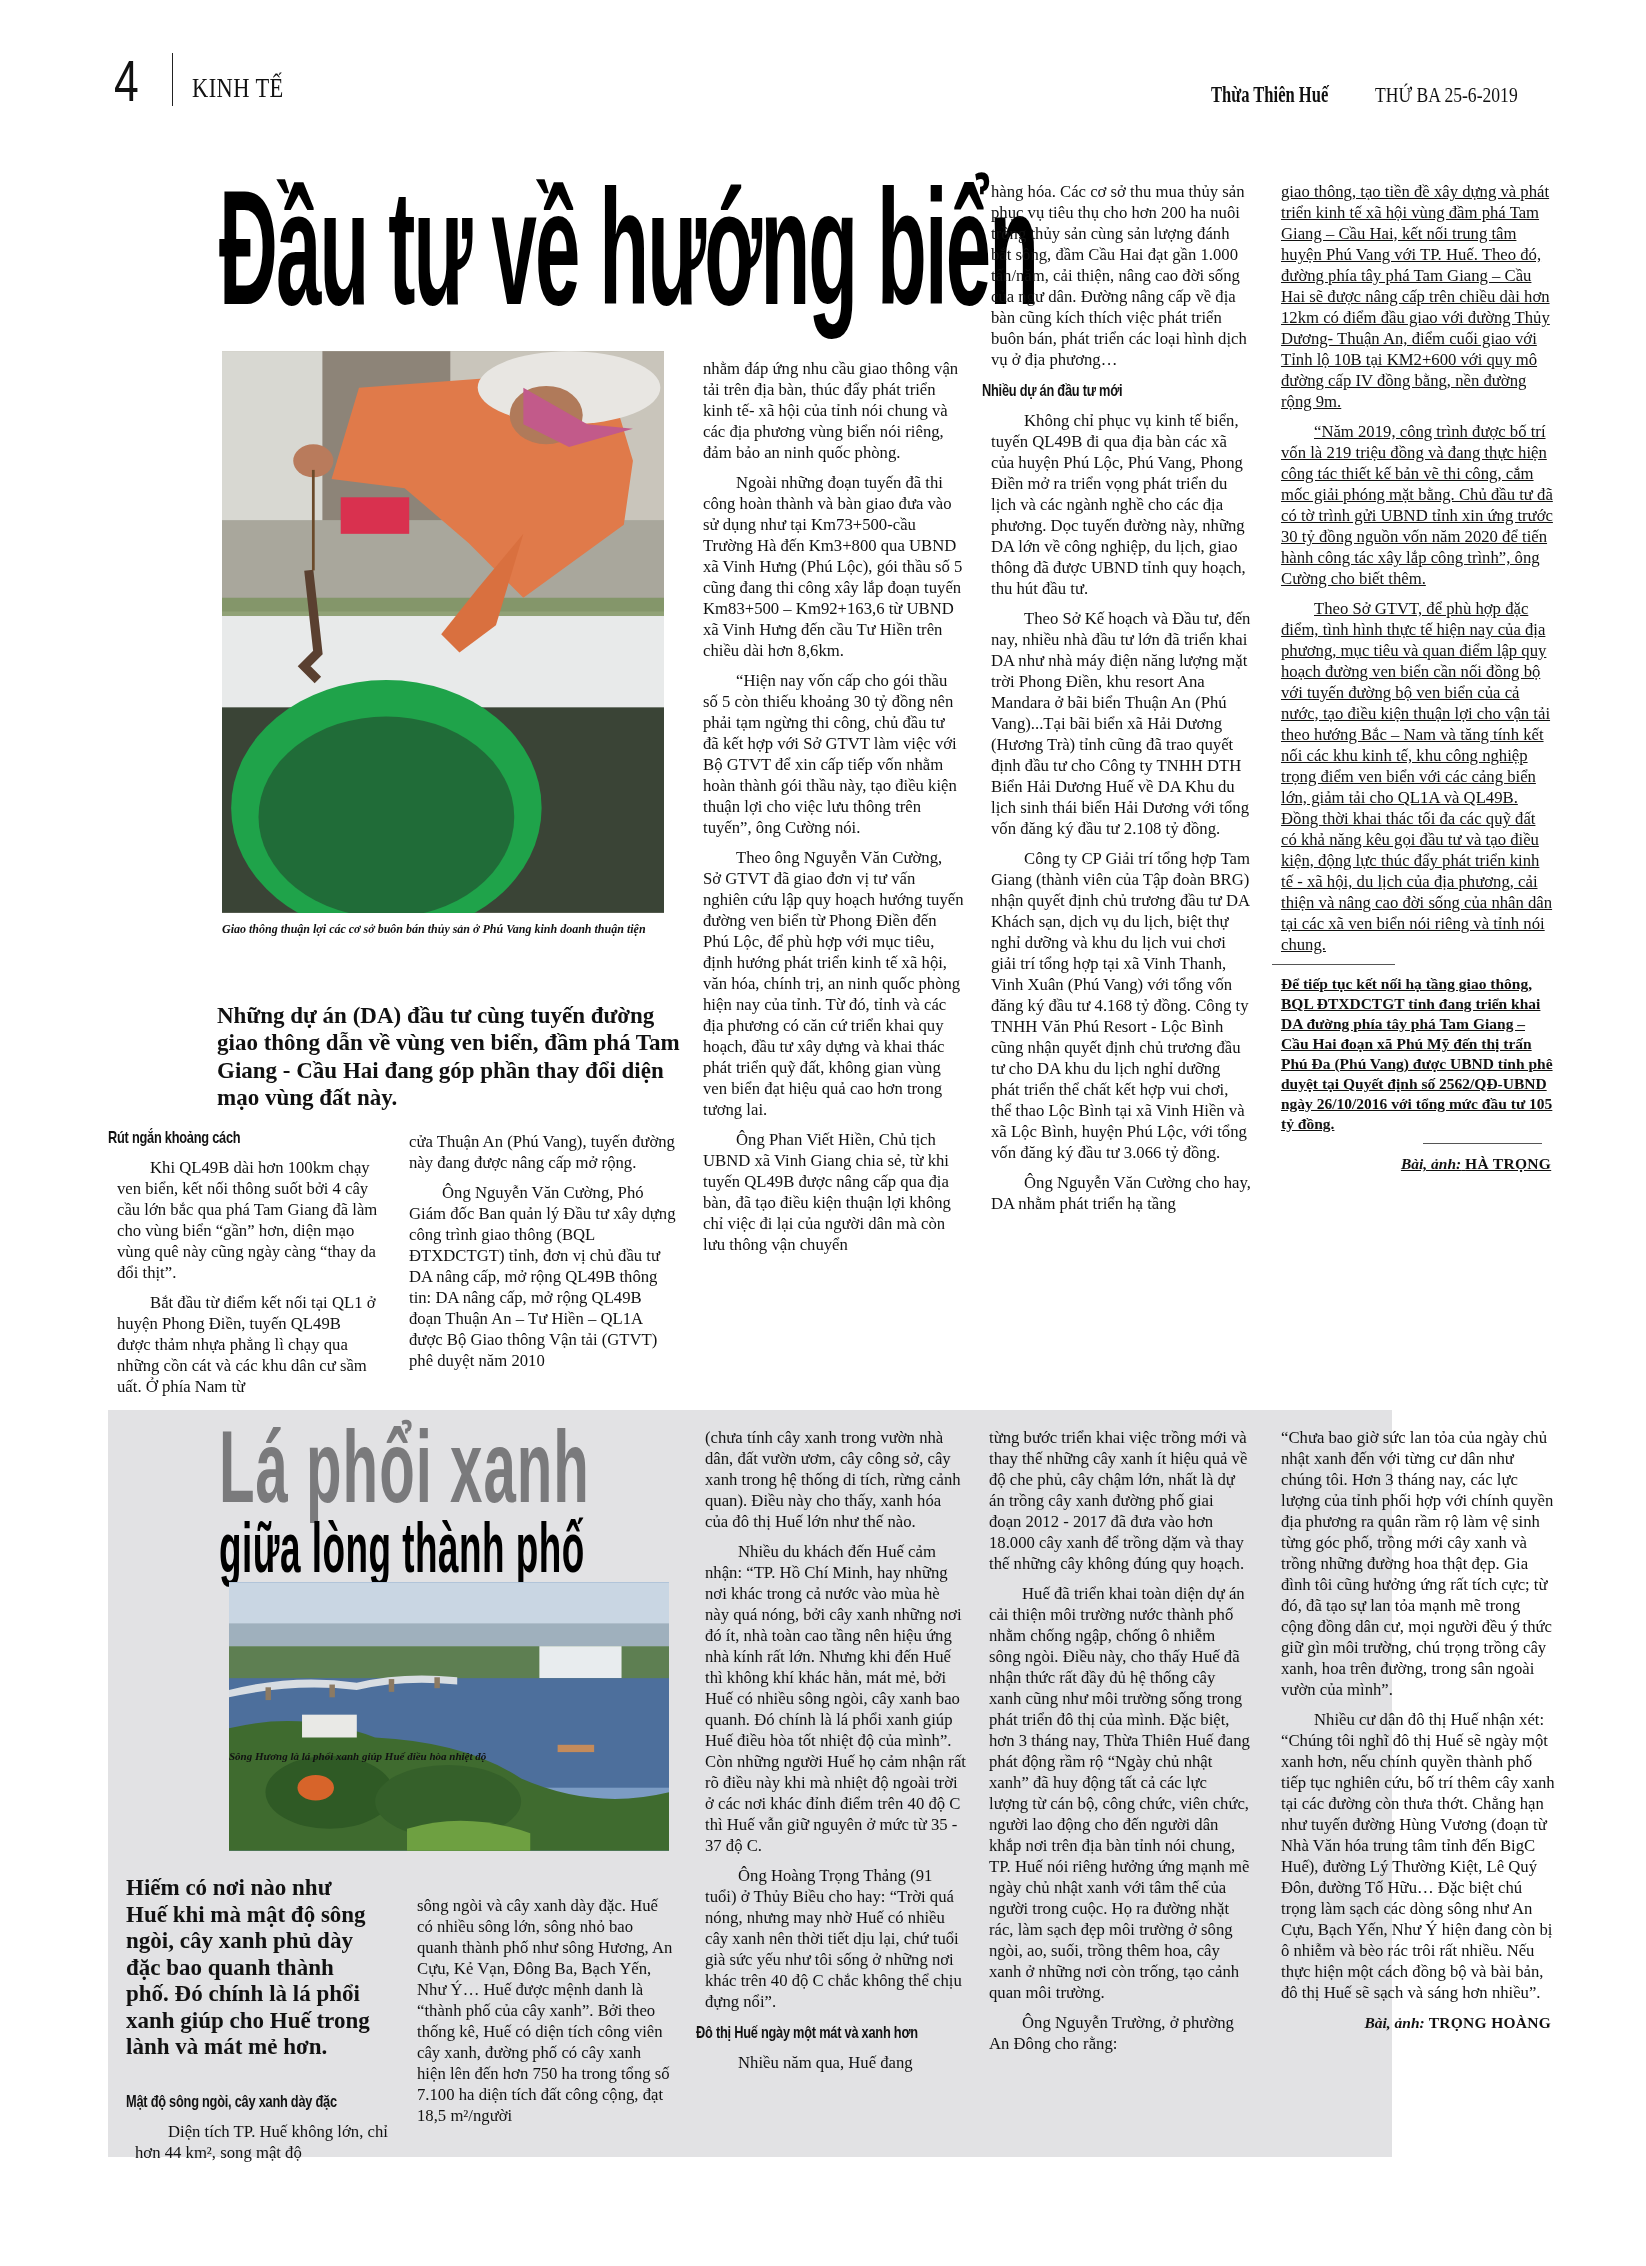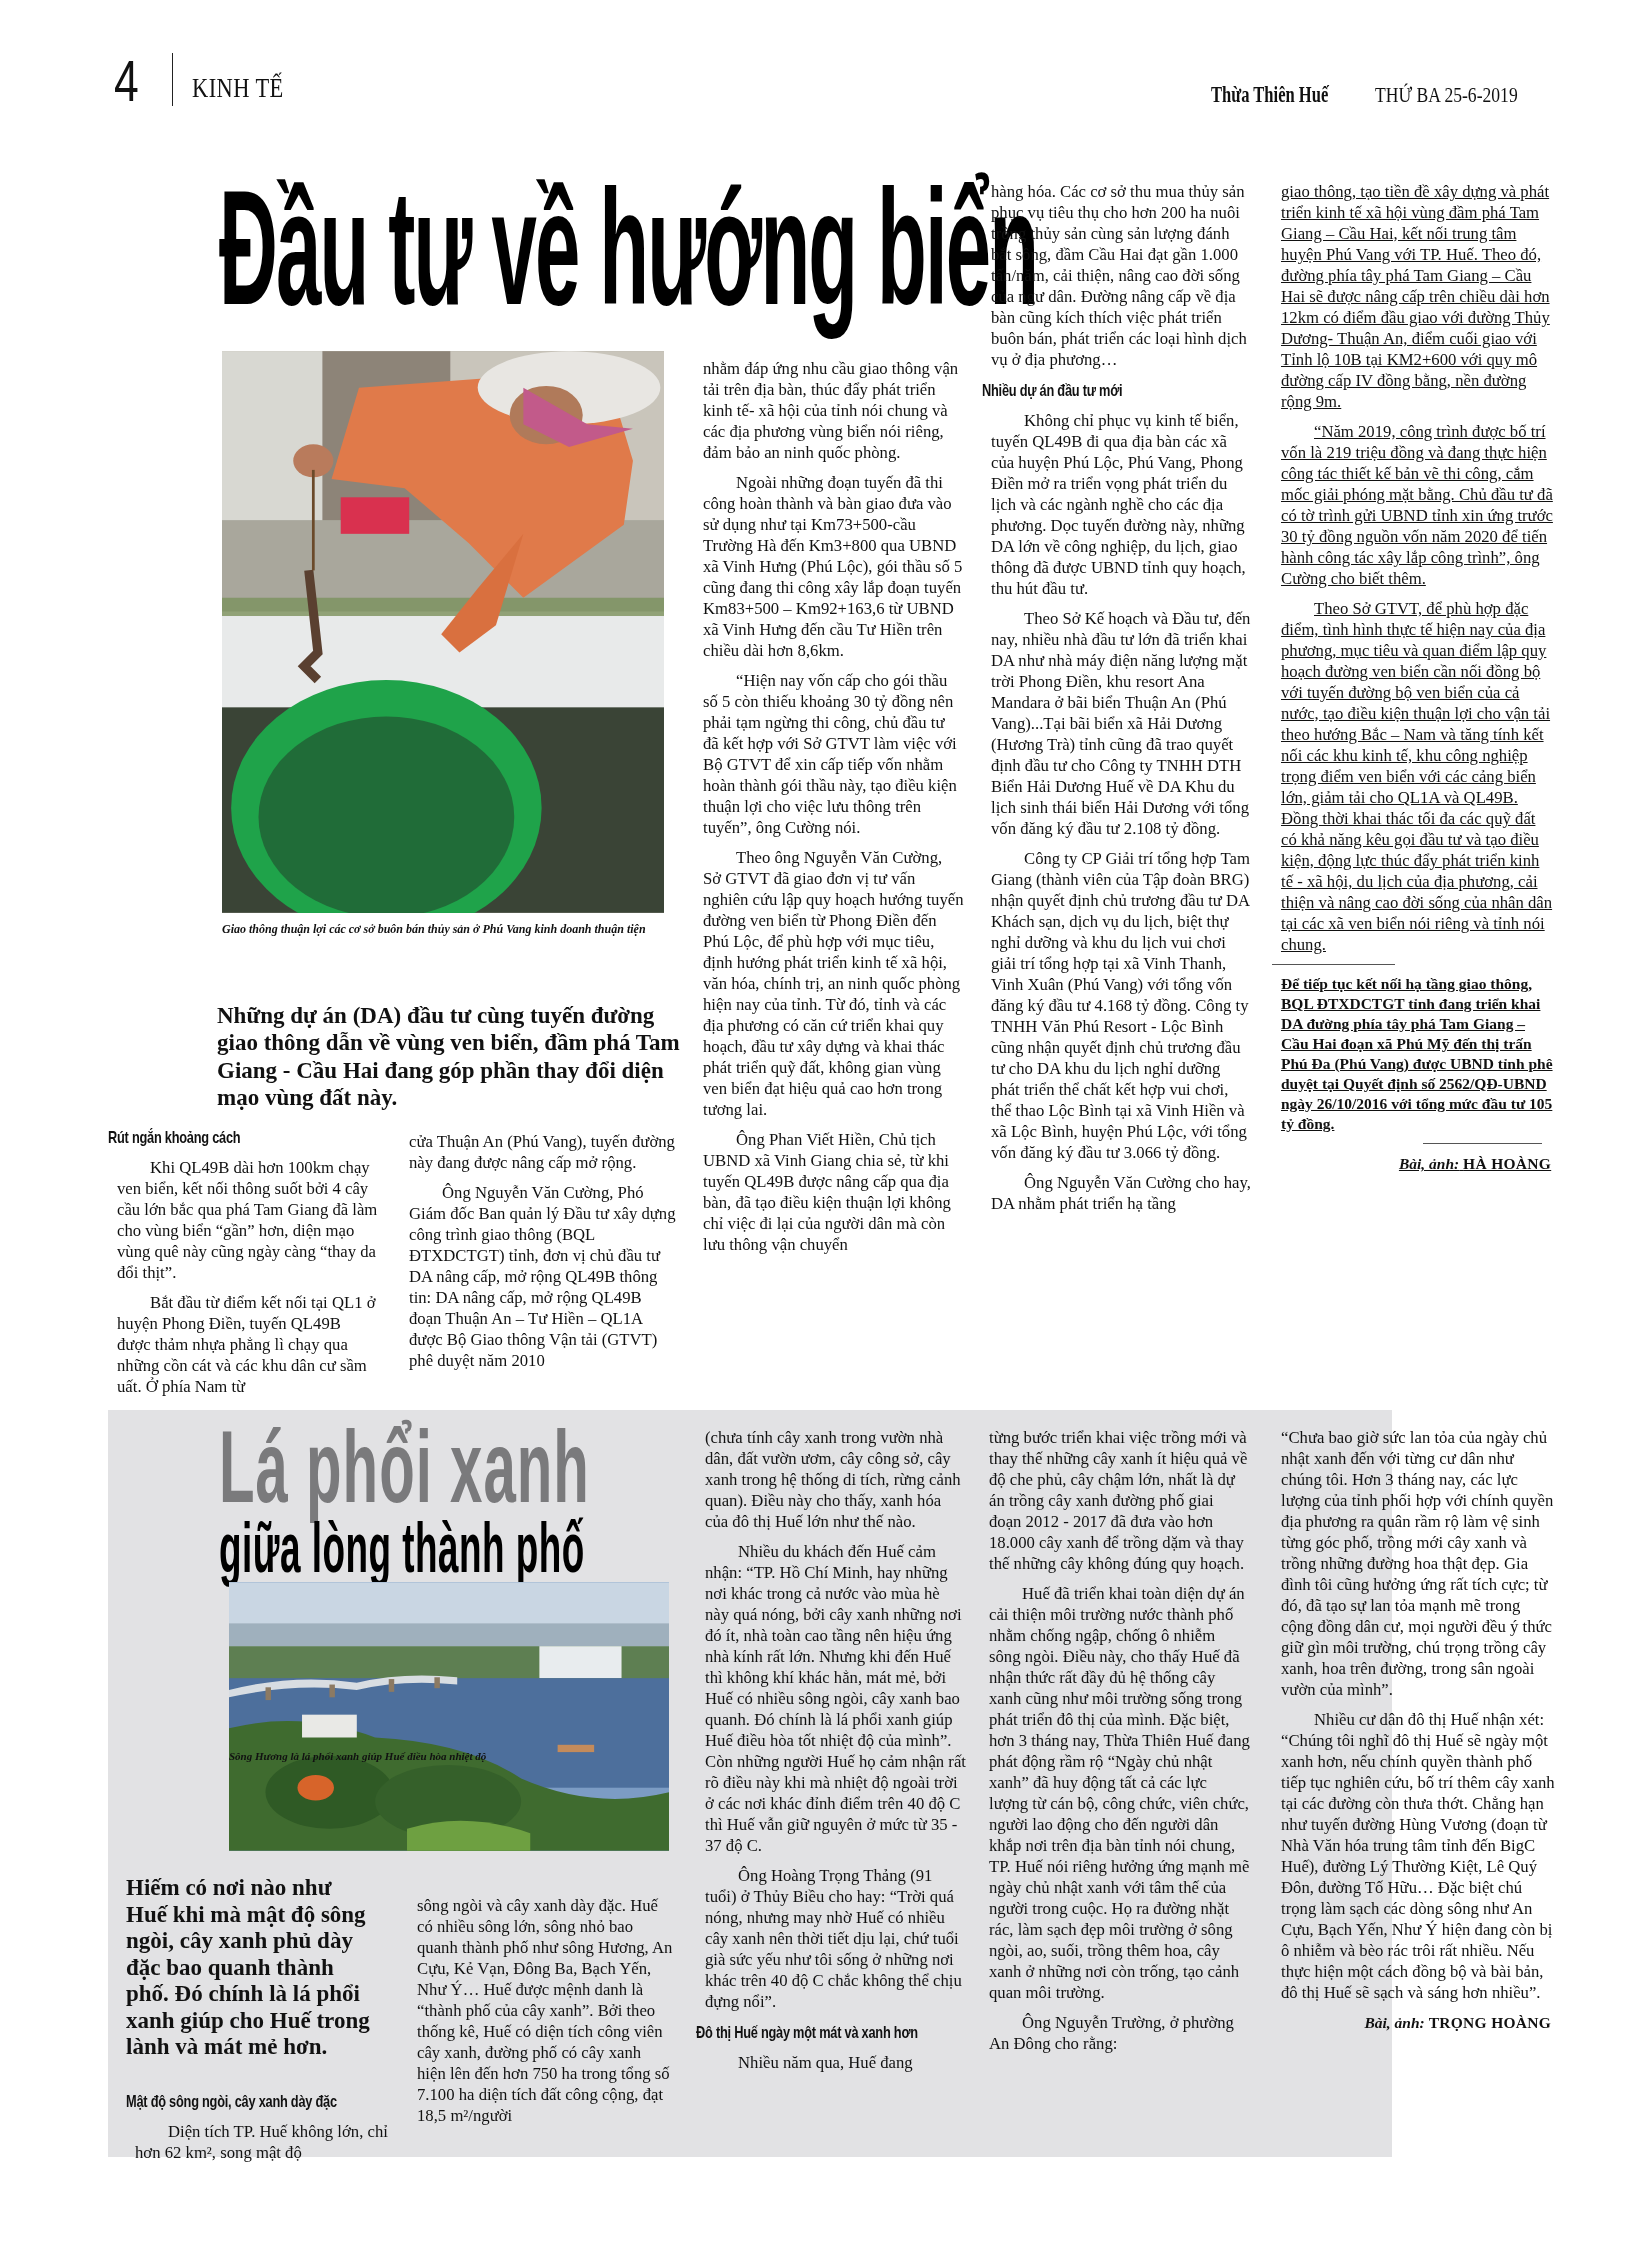--- a/index.html
+++ b/index.html
@@ -107,21 +107,21 @@
 
 <div class="col" style="left:1272px; top:172px; width:292px;text-decoration:underline;">
   <p class="noind">giao thông, tạo tiền đề xây dựng và phát triển kinh tế xã hội vùng đầm phá Tam Giang – Cầu Hai, kết nối trung tâm huyện Phú Vang với TP. Huế. Theo đó, đường phía tây phá Tam Giang – Cầu Hai sẽ được nâng cấp trên chiều dài hơn 12km có điểm đầu giao với đường Thủy Dương- Thuận An, điểm cuối giao với Tỉnh lộ 10B tại KM2+600 với quy mô đường cấp IV đồng bằng, nền đường rộng 9m.</p>
   <p>“Năm 2019, công trình được bố trí vốn là 219 triệu đồng và đang thực hiện công tác thiết kế bản vẽ thi công, cắm mốc giải phóng mặt bằng. Chủ đầu tư đã có tờ trình gửi UBND tỉnh xin ứng trước 30 tỷ đồng nguồn vốn năm 2020 để tiến hành công tác xây lắp công trình”, ông Cường cho biết thêm.</p>
   <p>Theo Sở GTVT, để phù hợp đặc điểm, tình hình thực tế hiện nay của địa phương, mục tiêu và quan điểm lập quy hoạch đường ven biển cần nối đồng bộ với tuyến đường bộ ven biển của cả nước, tạo điều kiện thuận lợi cho vận tải theo hướng Bắc – Nam và tăng tính kết nối các khu kinh tế, khu công nghiệp trọng điểm ven biển với các cảng biển lớn, giảm tải cho QL1A và QL49B. Đồng thời khai thác tối đa các quỹ đất có khả năng kêu gọi đầu tư và tạo điều kiện, động lực thúc đẩy phát triển kinh tế - xã hội, du lịch của địa phương, cải thiện và nâng cao đời sống của nhân dân tại các xã ven biển nói riêng và tỉnh nói chung.</p>
   <div class="rule-r" style="width:123px; margin:9.1px 0 7.3px 0;"></div>
   <p class="noind boldnote">Để tiếp tục kết nối hạ tầng giao thông, BQL ĐTXDCTGT tỉnh đang triển khai DA đường phía tây phá Tam Giang – Cầu Hai đoạn xã Phú Mỹ đến thị trấn Phú Đa (Phú Vang) được UBND tỉnh phê duyệt tại Quyết định số 2562/QĐ-UBND ngày 26/10/2016 với tổng mức đầu tư 105 tỷ đồng.</p>
   <div class="rule-r" style="width:119px; margin:3.7px 0 0 151px;"></div>
   <div class="byline" style="margin-top:9.1px; padding-right:12.8px;">
     <i>Bài, ảnh:</i>
-    <b>HÀ HOÀNG</b>
+    <b>HÀ TRỌNG</b>
   </div>
 </div>
 
 <div class="abs graybox"></div>
 <div class="abs headline2a">Lá phổi xanh</div>
 <div class="abs headline2b">giữa lòng thành phố</div>
 
 <div class="abs photo2">
   <svg width="440" height="269" viewBox="0 0 482 294">
     <rect x="0" y="0" width="482" height="90" fill="#c9d6e3"></rect>
@@ -142,21 +142,21 @@
     <rect x="360" y="178" width="40" height="8" fill="#c48b5b"></rect>
     <path d="M195 270 Q260 250 330 275 L330 294 L195 294Z" fill="#6ea041"></path>
   </svg>
 </div>
 <div class="abs caption2">Sông Hương là lá phổi xanh giúp Huế điều hòa nhiệt độ</div>
 
 <div class="abs lead2">Hiếm có nơi nào như Huế khi mà mật độ sông ngòi, cây xanh phủ dày đặc bao quanh thành phố. Đó chính là lá phổi xanh giúp cho Huế trong lành và mát mẻ hơn.</div>
 
 <div class="col" style="left:126px; top:2086px; width:279px;">
   <div class="subhead">Mật độ sông ngòi, cây xanh dày đặc</div>
-  <p>Diện tích TP. Huế không lớn, chỉ hơn 62 km², song mật độ</p>
+  <p>Diện tích TP. Huế không lớn, chỉ hơn 44 km², song mật độ</p>
 </div>
 
 <div class="col" style="left:408px; top:1886px; width:274px;">
   <p class="noind">sông ngòi và cây xanh dày đặc. Huế có nhiều sông lớn, sông nhỏ bao quanh thành phố như sông Hương, An Cựu, Kẻ Vạn, Đông Ba, Bạch Yến, Như Ý… Huế được mệnh danh là “thành phố của cây xanh”. Bởi theo thống kê, Huế có diện tích công viên cây xanh, đường phố có cây xanh hiện lên đến hơn 750 ha trong tổng số 7.100 ha diện tích đất công cộng, đạt 18,5 m²/người</p>
 </div>
 
 <div class="col" style="left:696px; top:1418px; width:279px;">
   <p class="noind">(chưa tính cây xanh trong vườn nhà dân, đất vườn ươm, cây công sở, cây xanh trong hệ thống di tích, rừng cảnh quan). Điều này cho thấy, xanh hóa của đô thị Huế lớn như thế nào.</p>
   <p>Nhiều du khách đến Huế cảm nhận: “TP. Hồ Chí Minh, hay những nơi khác trong cả nước vào mùa hè này quá nóng, bởi cây xanh những nơi đó ít, nhà toàn cao tầng nên hiệu ứng nhà kính rất lớn. Nhưng khi đến Huế thì không khí khác hẳn, mát mẻ, bởi Huế có nhiều sông ngòi, cây xanh bao quanh. Đó chính là lá phổi xanh giúp Huế điều hòa tốt nhiệt độ của mình”. Còn những người Huế họ cảm nhận rất rõ điều này khi mà nhiệt độ ngoài trời ở các nơi khác đỉnh điểm trên 40 độ C thì Huế vẫn giữ nguyên ở mức từ 35 - 37 độ C.</p>
   <p>Ông Hoàng Trọng Thảng (91 tuổi) ở Thủy Biều cho hay: “Trời quá nóng, nhưng may nhờ Huế có nhiều cây xanh nên thời tiết dịu lại, chứ tuổi già sức yếu như tôi sống ở những nơi khác trên 40 độ C chắc không thể chịu đựng nổi”.</p>

